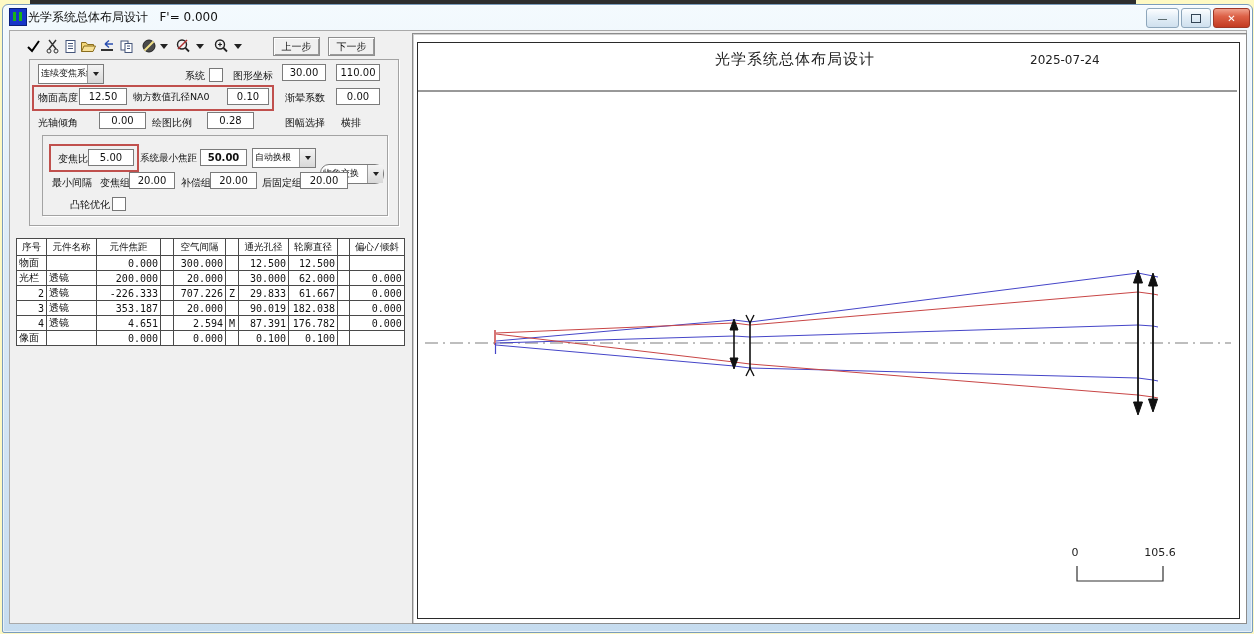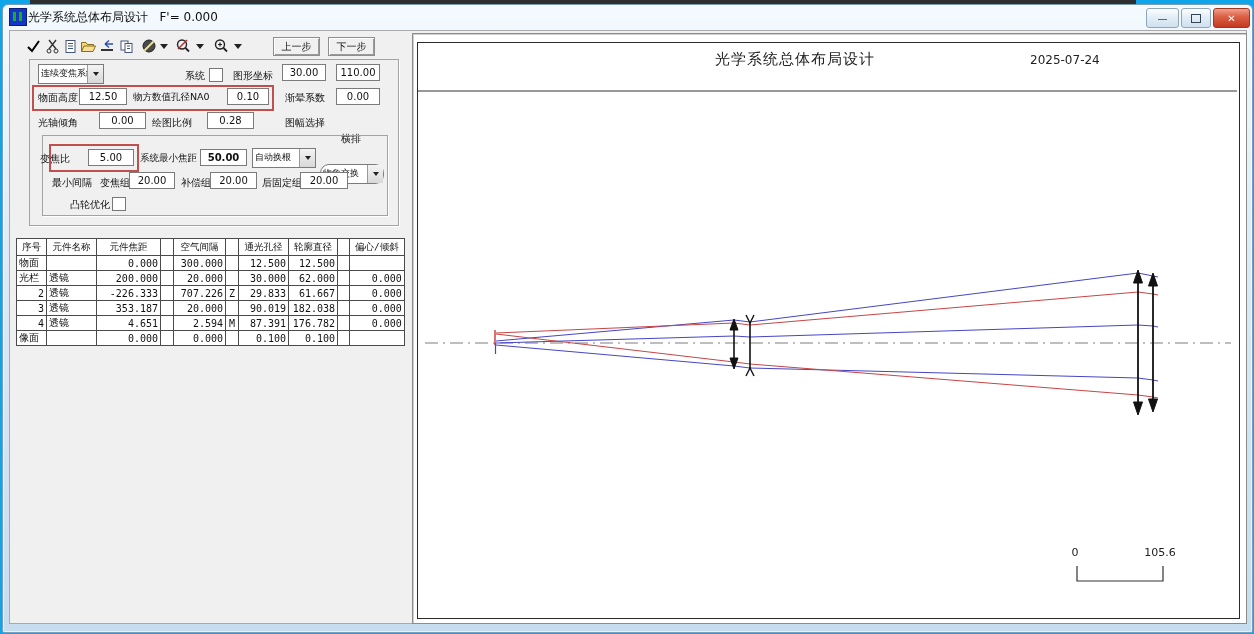--- a/index.html
+++ b/index.html
@@ -1,17 +1,17 @@
 <!DOCTYPE html>
 <html><head>
 <meta charset="utf-8">
 <style>
   html,body{margin:0;padding:0;}
   body{font-family:"DejaVu Sans",sans-serif;}
-  #root{position:relative;width:1254px;height:634px;background:#0ea5e9;overflow:hidden;}
+  #root{position:relative;width:1254px;height:634px;background:#fef9c3;overflow:hidden;}
   .abs{position:absolute;}
 
   
   #top-strip{left:30px;top:0;width:1106px;height:5px;background:#2e2e2e;}
   #win{left:2px;top:4px;width:1249px;height:627px;border:1px solid #7a9cbc;border-radius:6px 6px 2px 2px;
        background:linear-gradient(#f4fafe,#dcebf7 40%,#c6dcef);box-shadow:inset 0 0 0 1px rgba(255,255,255,.6);}
   #client{left:9px;top:30px;width:1236px;height:592px;background:#f0f0f0;border:1px solid #a9a9a9;}
   #titlebar-text{left:28px;top:9px;font-size:12px;color:#111;}
   #app-icon{left:9px;top:8px;width:16px;height:16px;background:#1535c8;border:1px solid #0a1f7a;}
   #app-icon .g1{position:absolute;left:3px;top:3px;width:3px;height:9px;background:#19b219;}
@@ -165,26 +165,26 @@
   <div class="abs lbl" style="left:133px;top:91px;font-size:9.5px;">物方数值孔径NA0</div>
   <input class="abs field" style="left: 227px; top: 88px; width: 40px; height: 15px;" value="0.10">
   <div class="abs lbl" style="left:285px;top:91px;">渐晕系数</div>
   <input class="abs field" style="left: 336px; top: 88px; width: 42px; height: 15px;" value="0.00">
 
   <div class="abs lbl" style="left:38px;top:116px;">光轴倾角</div>
   <input class="abs field" style="left: 99px; top: 112px; width: 45px; height: 15px;" value="0.00">
   <div class="abs lbl" style="left:152px;top:116px;">绘图比例</div>
   <input class="abs field" style="left: 207px; top: 112px; width: 45px; height: 15px;" value="0.28">
   <div class="abs lbl" style="left:285px;top:116px;">图幅选择</div>
-  <div class="abs lbl" style="left:341px;top:116px;margin-top:16px;">横排</div>
+  <div class="abs lbl" style="left:341px;top:116px;">横排</div>
 
   <div class="abs groupbox" style="left:42px;top:135px;width:344px;height:79px;"></div>
 
   <div class="abs redbox" style="left:49px;top:144px;width:86px;height:24px;"></div>
-  <div class="abs lbl" style="left:40px;top:152px;font-family:Liberation Serif, serif;">变焦比</div>
+  <div class="abs lbl" style="left:58px;top:152px;font-family:Liberation Serif, serif;">变焦比</div>
   <input class="abs field" style="left: 88px; top: 149px; width: 44px; height: 15px;" value="5.00">
   <div class="abs lbl" style="left:140px;top:152px;font-size:9.5px;">系统最小焦距</div>
   <input class="abs field" style="left: 200px; top: 149px; width: 45px; height: 15px; font-weight: bold;" value="50.00">
   <div class="abs combo" style="left:252px;top:148px;width:62px;height:18px;">
     <span class="txt">自动换根</span>
     <span class="btn"></span>
   </div>
   <div class="abs combo" style="left:320px;top:164px;width:62px;height:18px;border-radius:9px;">
     <span class="txt">物象交换</span>
     <span class="btn"></span>

